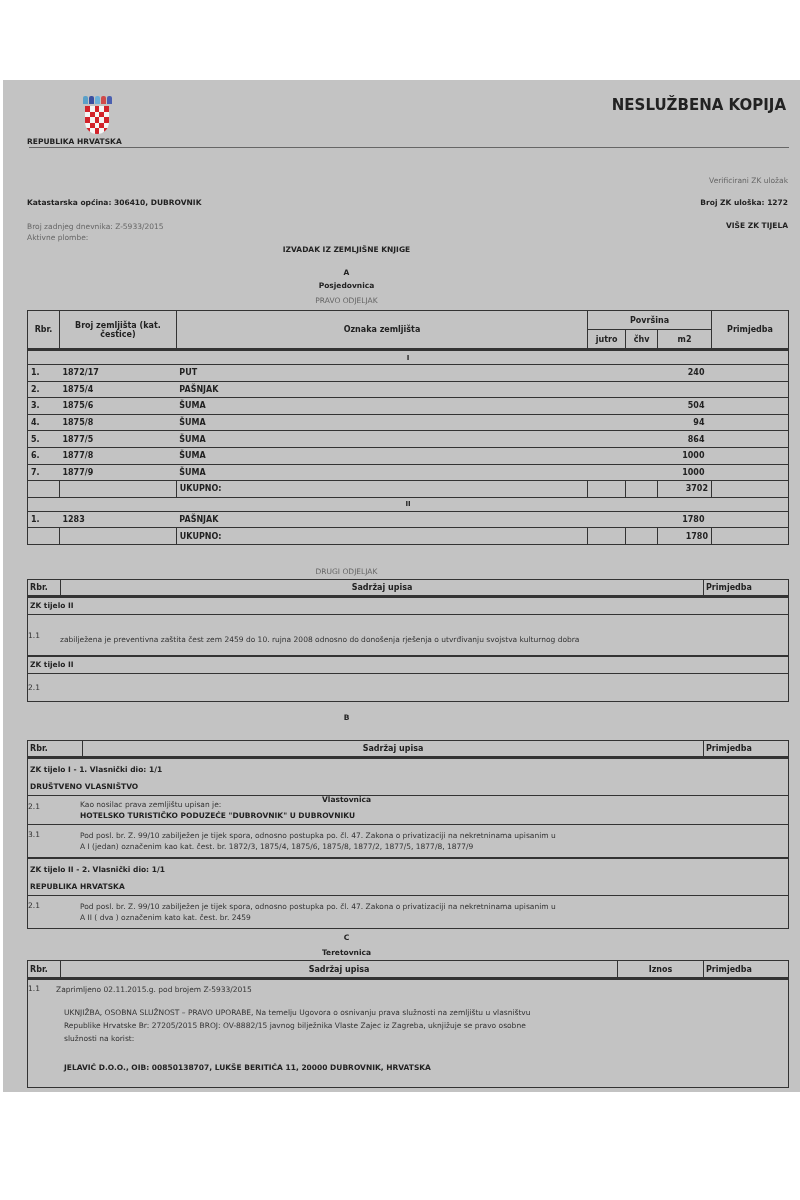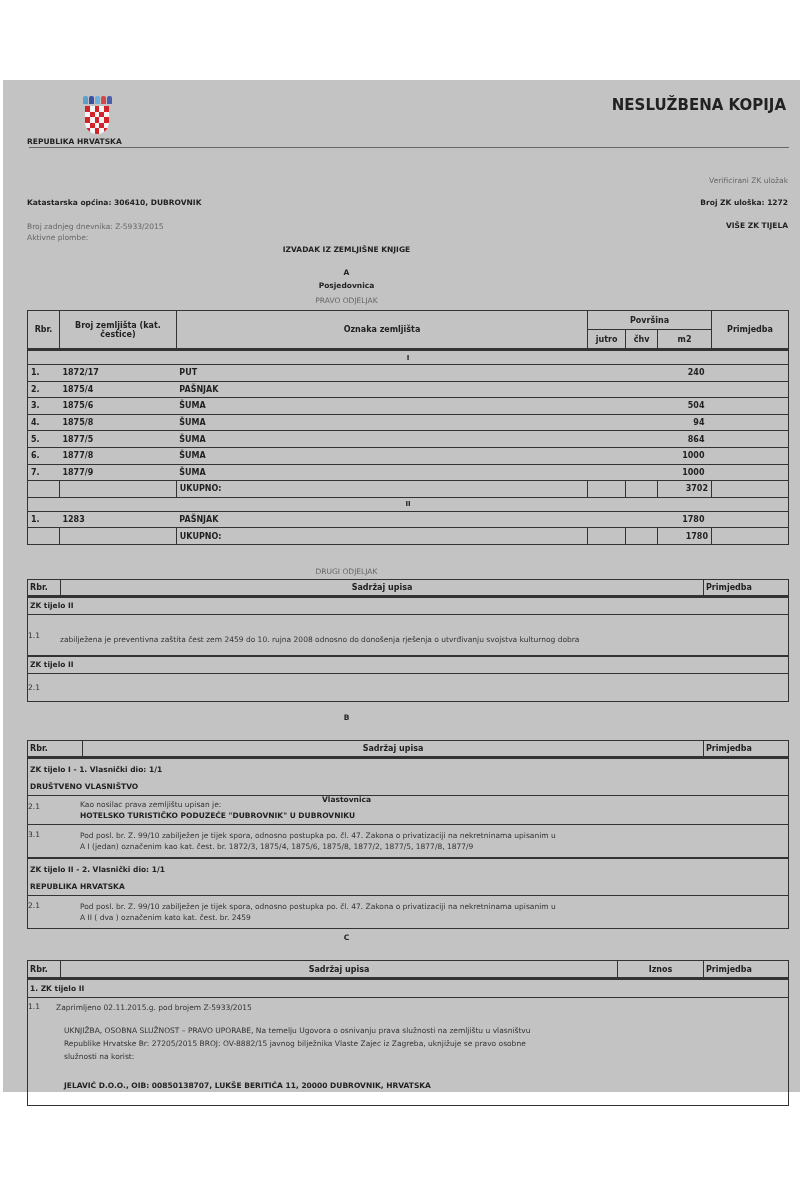--- a/index.html
+++ b/index.html
@@ -266,28 +266,28 @@
       <div>ZK tijelo II - 2. Vlasnički dio: 1/1</div>
       <div>REPUBLIKA HRVATSKA</div>
     </div>
     <div class="entry" style="padding:5px 0;">
       <div class="no" style="width:52px">2.1</div>
       <div class="txt" style="padding-right:230px">Pod posl. br. Z. 99/10 zabilježen je tijek spora, odnosno postupka po. čl. 47. Zakona o privatizaciji na nekretninama upisanim u A II ( dva ) označenim kato kat. čest. br. 2459</div>
     </div>
   </div>
 
   <div class="center b xs" style="top:853px;">C</div>
+  <div class="center b xs" style="top:868px;">Teretovnica</div>
   <div class="sectbl" style="left:24px; top:880px; width:760px;">
     <div class="sechead" style="height:16px">
       <div style="width:30px; border-right:1.4px solid #333; padding-left:2px;">Rbr.</div>
       <div style="flex:1; justify-content:center; border-right:1.4px solid #333;">Sadržaj upisa</div>
       <div style="width:85px; justify-content:center; border-right:1.4px solid #333;">Iznos</div>
       <div style="width:82px; padding-left:2px;">Primjedba</div>
     </div>
-    <div class="bar" style="height:17px; line-height:17px;">1. ZK tijelo II</div>
     <div class="entry" style="padding:4px 0 14px 0;">
       <div class="no" style="width:28px">1.1</div>
       <div class="txt">
         <div>Zaprimljeno 02.11.2015.g. pod brojem Z-5933/2015</div>
         <div style="margin-top:11px; padding-left:8px; padding-right:250px; line-height:13px;">UKNJIŽBA, OSOBNA SLUŽNOST – PRAVO UPORABE, Na temelju Ugovora o osnivanju prava služnosti na zemljištu u vlasništvu Republike Hrvatske Br: 27205/2015 BROJ: OV-8882/15 javnog bilježnika Vlaste Zajec iz Zagreba, uknjižuje se pravo osobne služnosti na korist:</div>
         <div class="b" style="margin-top:17px; padding-left:8px; color:#222;">JELAVIĆ D.O.O., OIB: 00850138707, LUKŠE BERITIĆA 11, 20000 DUBROVNIK, HRVATSKA</div>
       </div>
     </div>
   </div>
 

